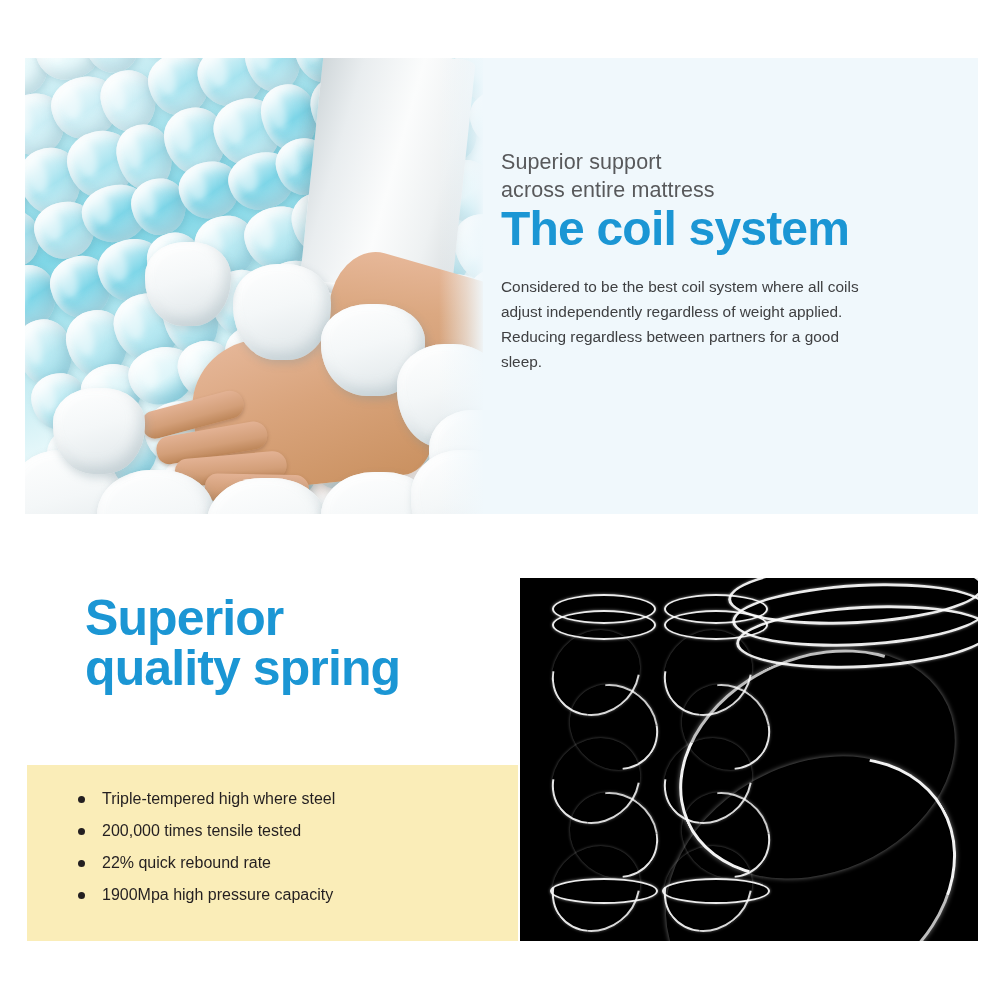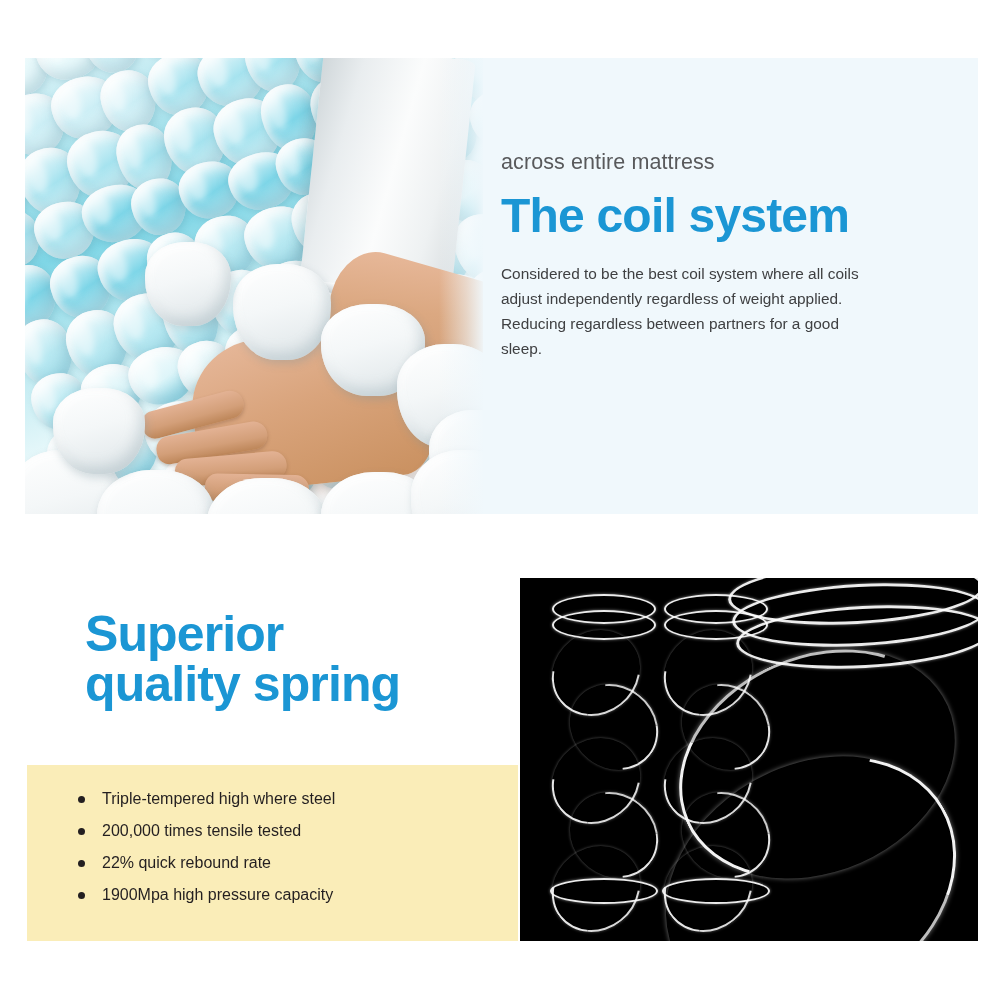--- a/index.html
+++ b/index.html
@@ -158,21 +158,20 @@
     color: #58595b;
     font-weight: 400;
     letter-spacing: 0.1px;
   }
   .headline-blue {
     font-size: 48px;
     line-height: 1.0;
     font-weight: bold;
     color: #1b96d4;
     letter-spacing: -0.8px;
-    margin-top: 16px;
     white-space: nowrap;
   }
   .body-copy {
     font-size: 15.4px;
     line-height: 1.62;
     color: #3f4042;
     margin-top: 22px;
     width: 372px;
   }
 
@@ -188,21 +187,21 @@
     color: #58595b;
     line-height: 1.3;
     letter-spacing: 0.1px;
   }
   .headline-blue2 {
     font-size: 50px;
     line-height: 0.99;
     font-weight: bold;
     color: #1b96d4;
     letter-spacing: -0.9px;
-    margin-top: 28px;
+    margin-top: 12px;
   }
   .headline-blue2 span { display: block; }
 
   .panel-cream {
     position: absolute;
     left: 27px;
     top: 765px;
     width: 491px;
     height: 176px;
     background: #faedb8;
@@ -410,20 +409,21 @@
         <div class="white-pouch" style="left: 296px; top: 414px; width: 116px; height: 108px;"></div>
         <div class="white-pouch" style="left: 386px; top: 392px; width: 108px; height: 110px;"></div>
         <div class="white-pouch" style="left: 120px; top: 184px; width: 86px; height: 84px;"></div>
         <div class="white-pouch" style="left: 28px; top: 330px; width: 92px; height: 86px;"></div>
       </div>
     <div class="photo-fade-r"></div>
   </div>
 
   <div class="top-text">
     <div class="kicker">
+      <div>Superior support</div>
       <div>across entire mattress</div>
     </div>
     <div class="headline-blue">The coil system</div>
     <div class="body-copy">Considered to be the best coil system where all coils adjust independently regardless of weight applied. Reducing regardless between partners for a good sleep.</div>
   </div>
 
   <div class="bottom-text">
     <div class="headline-blue2">
       <span>Superior</span>
       <span>quality spring</span>

